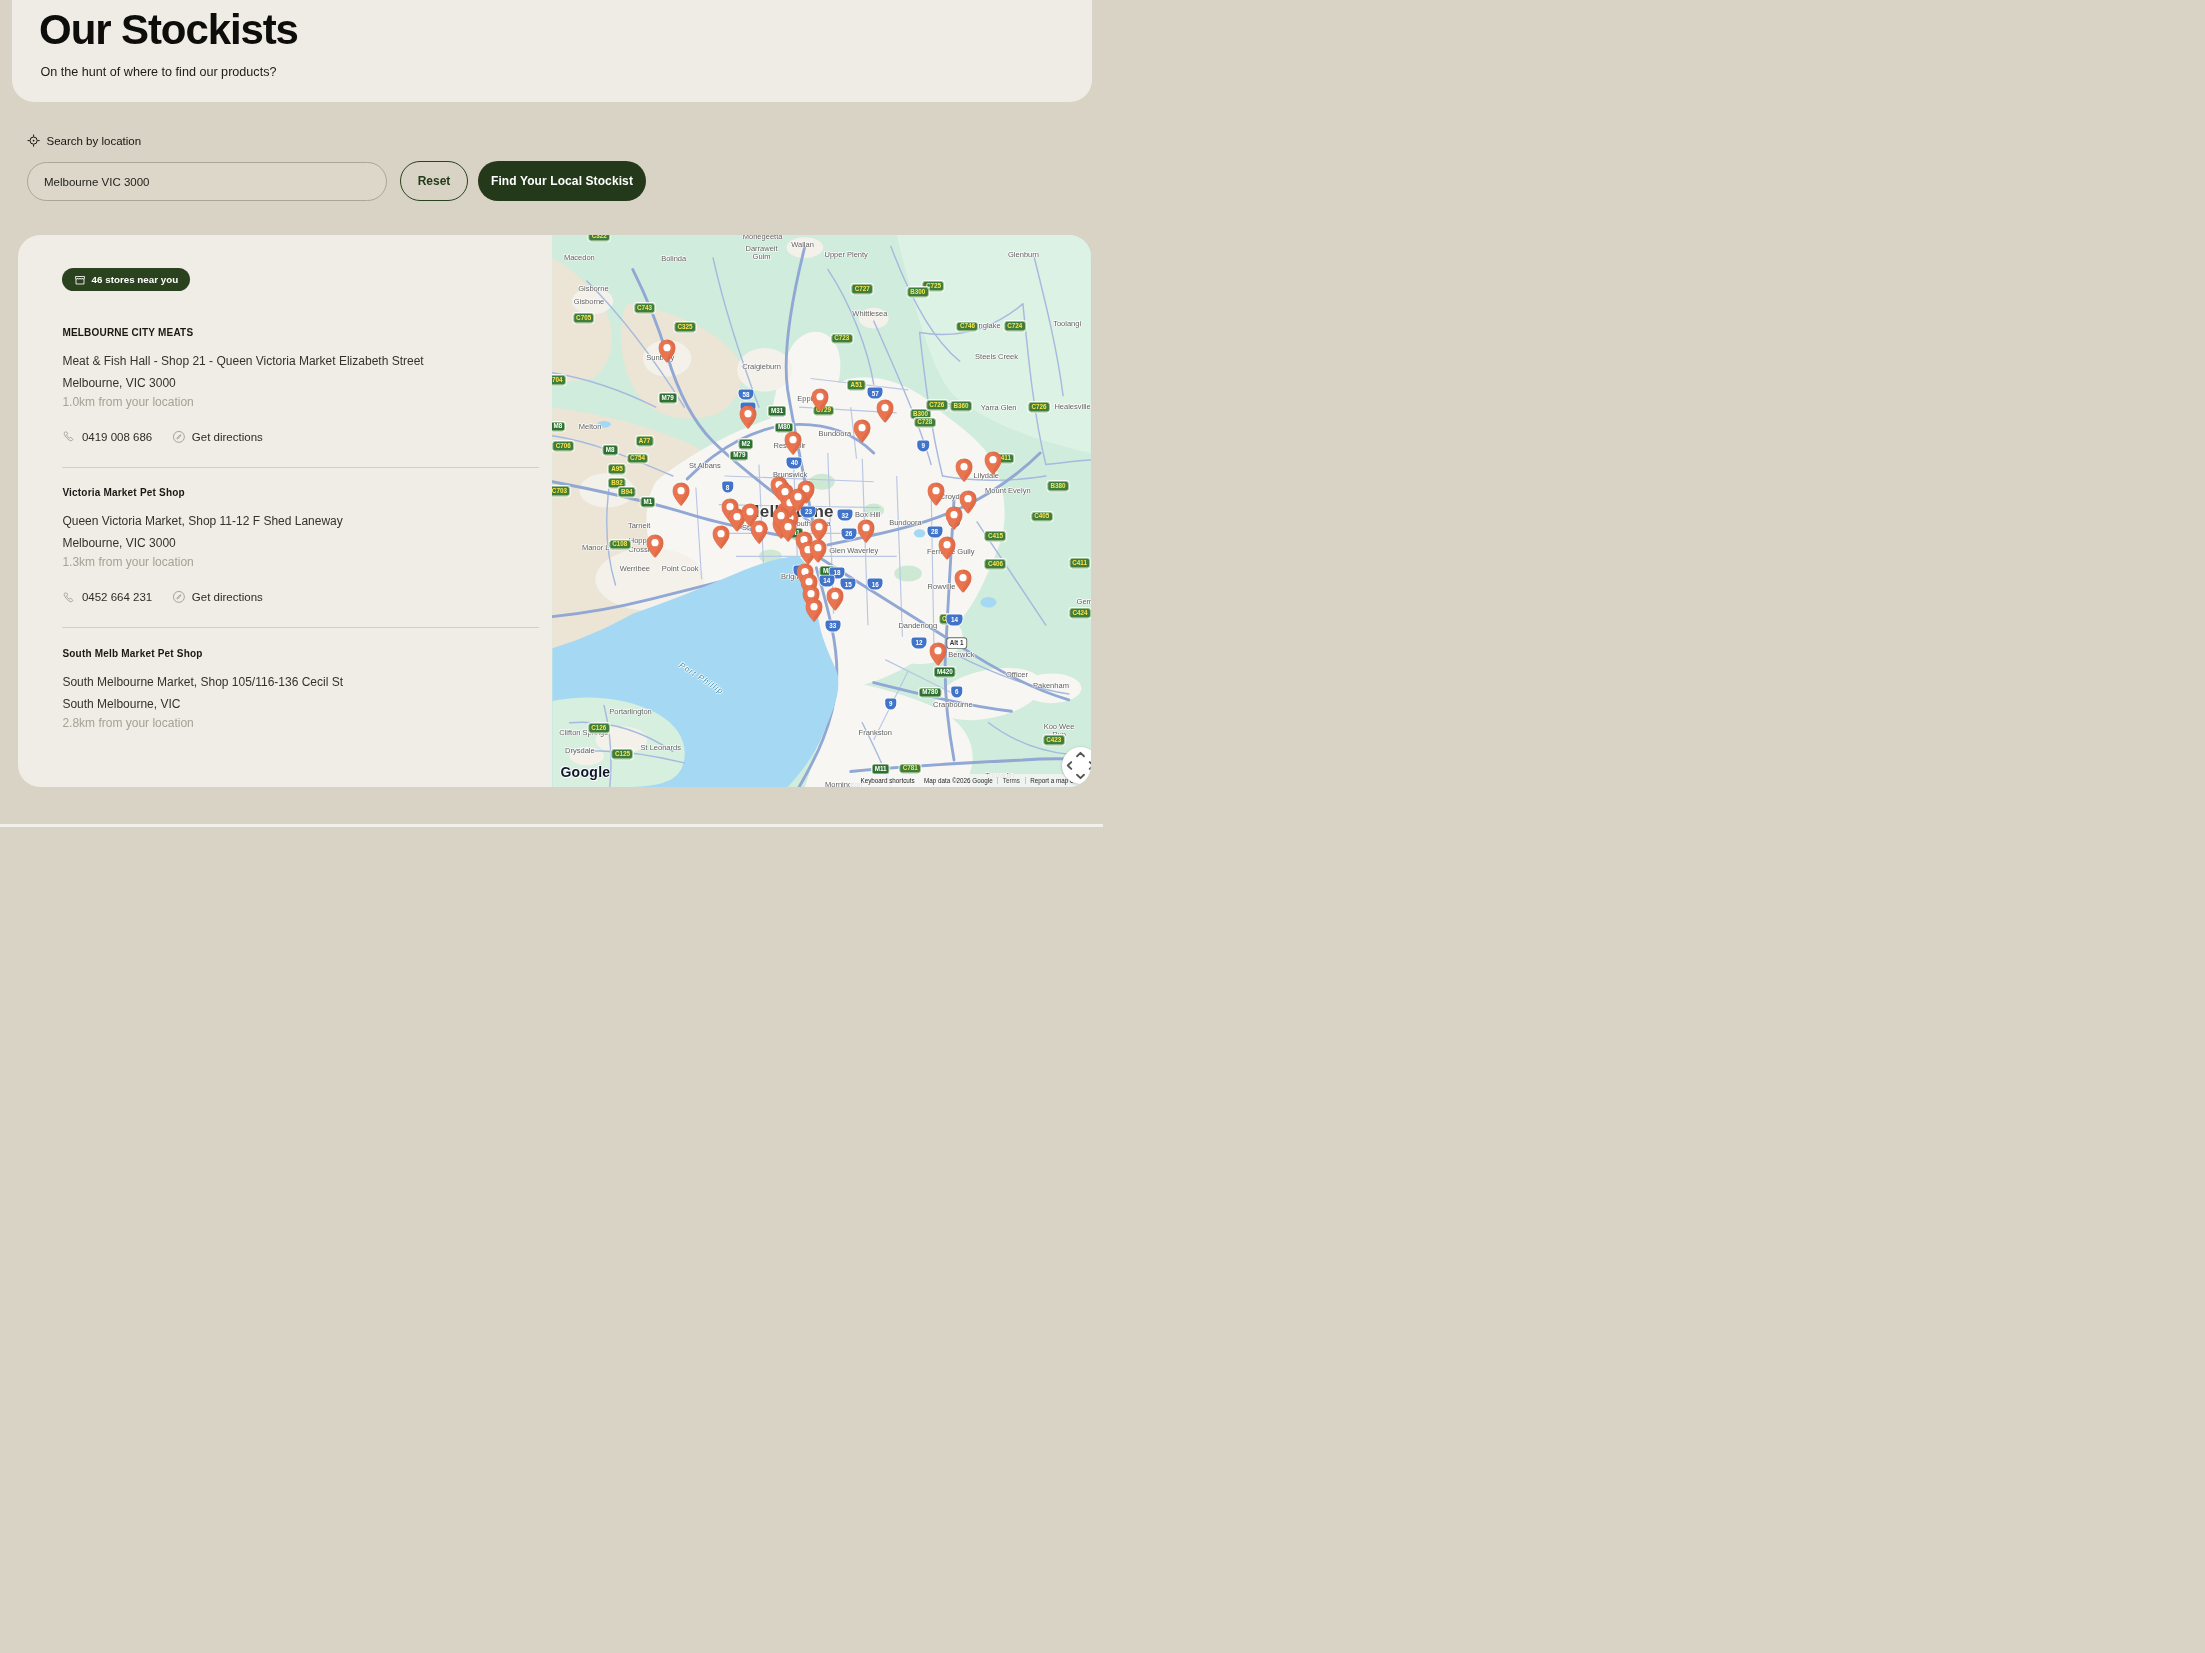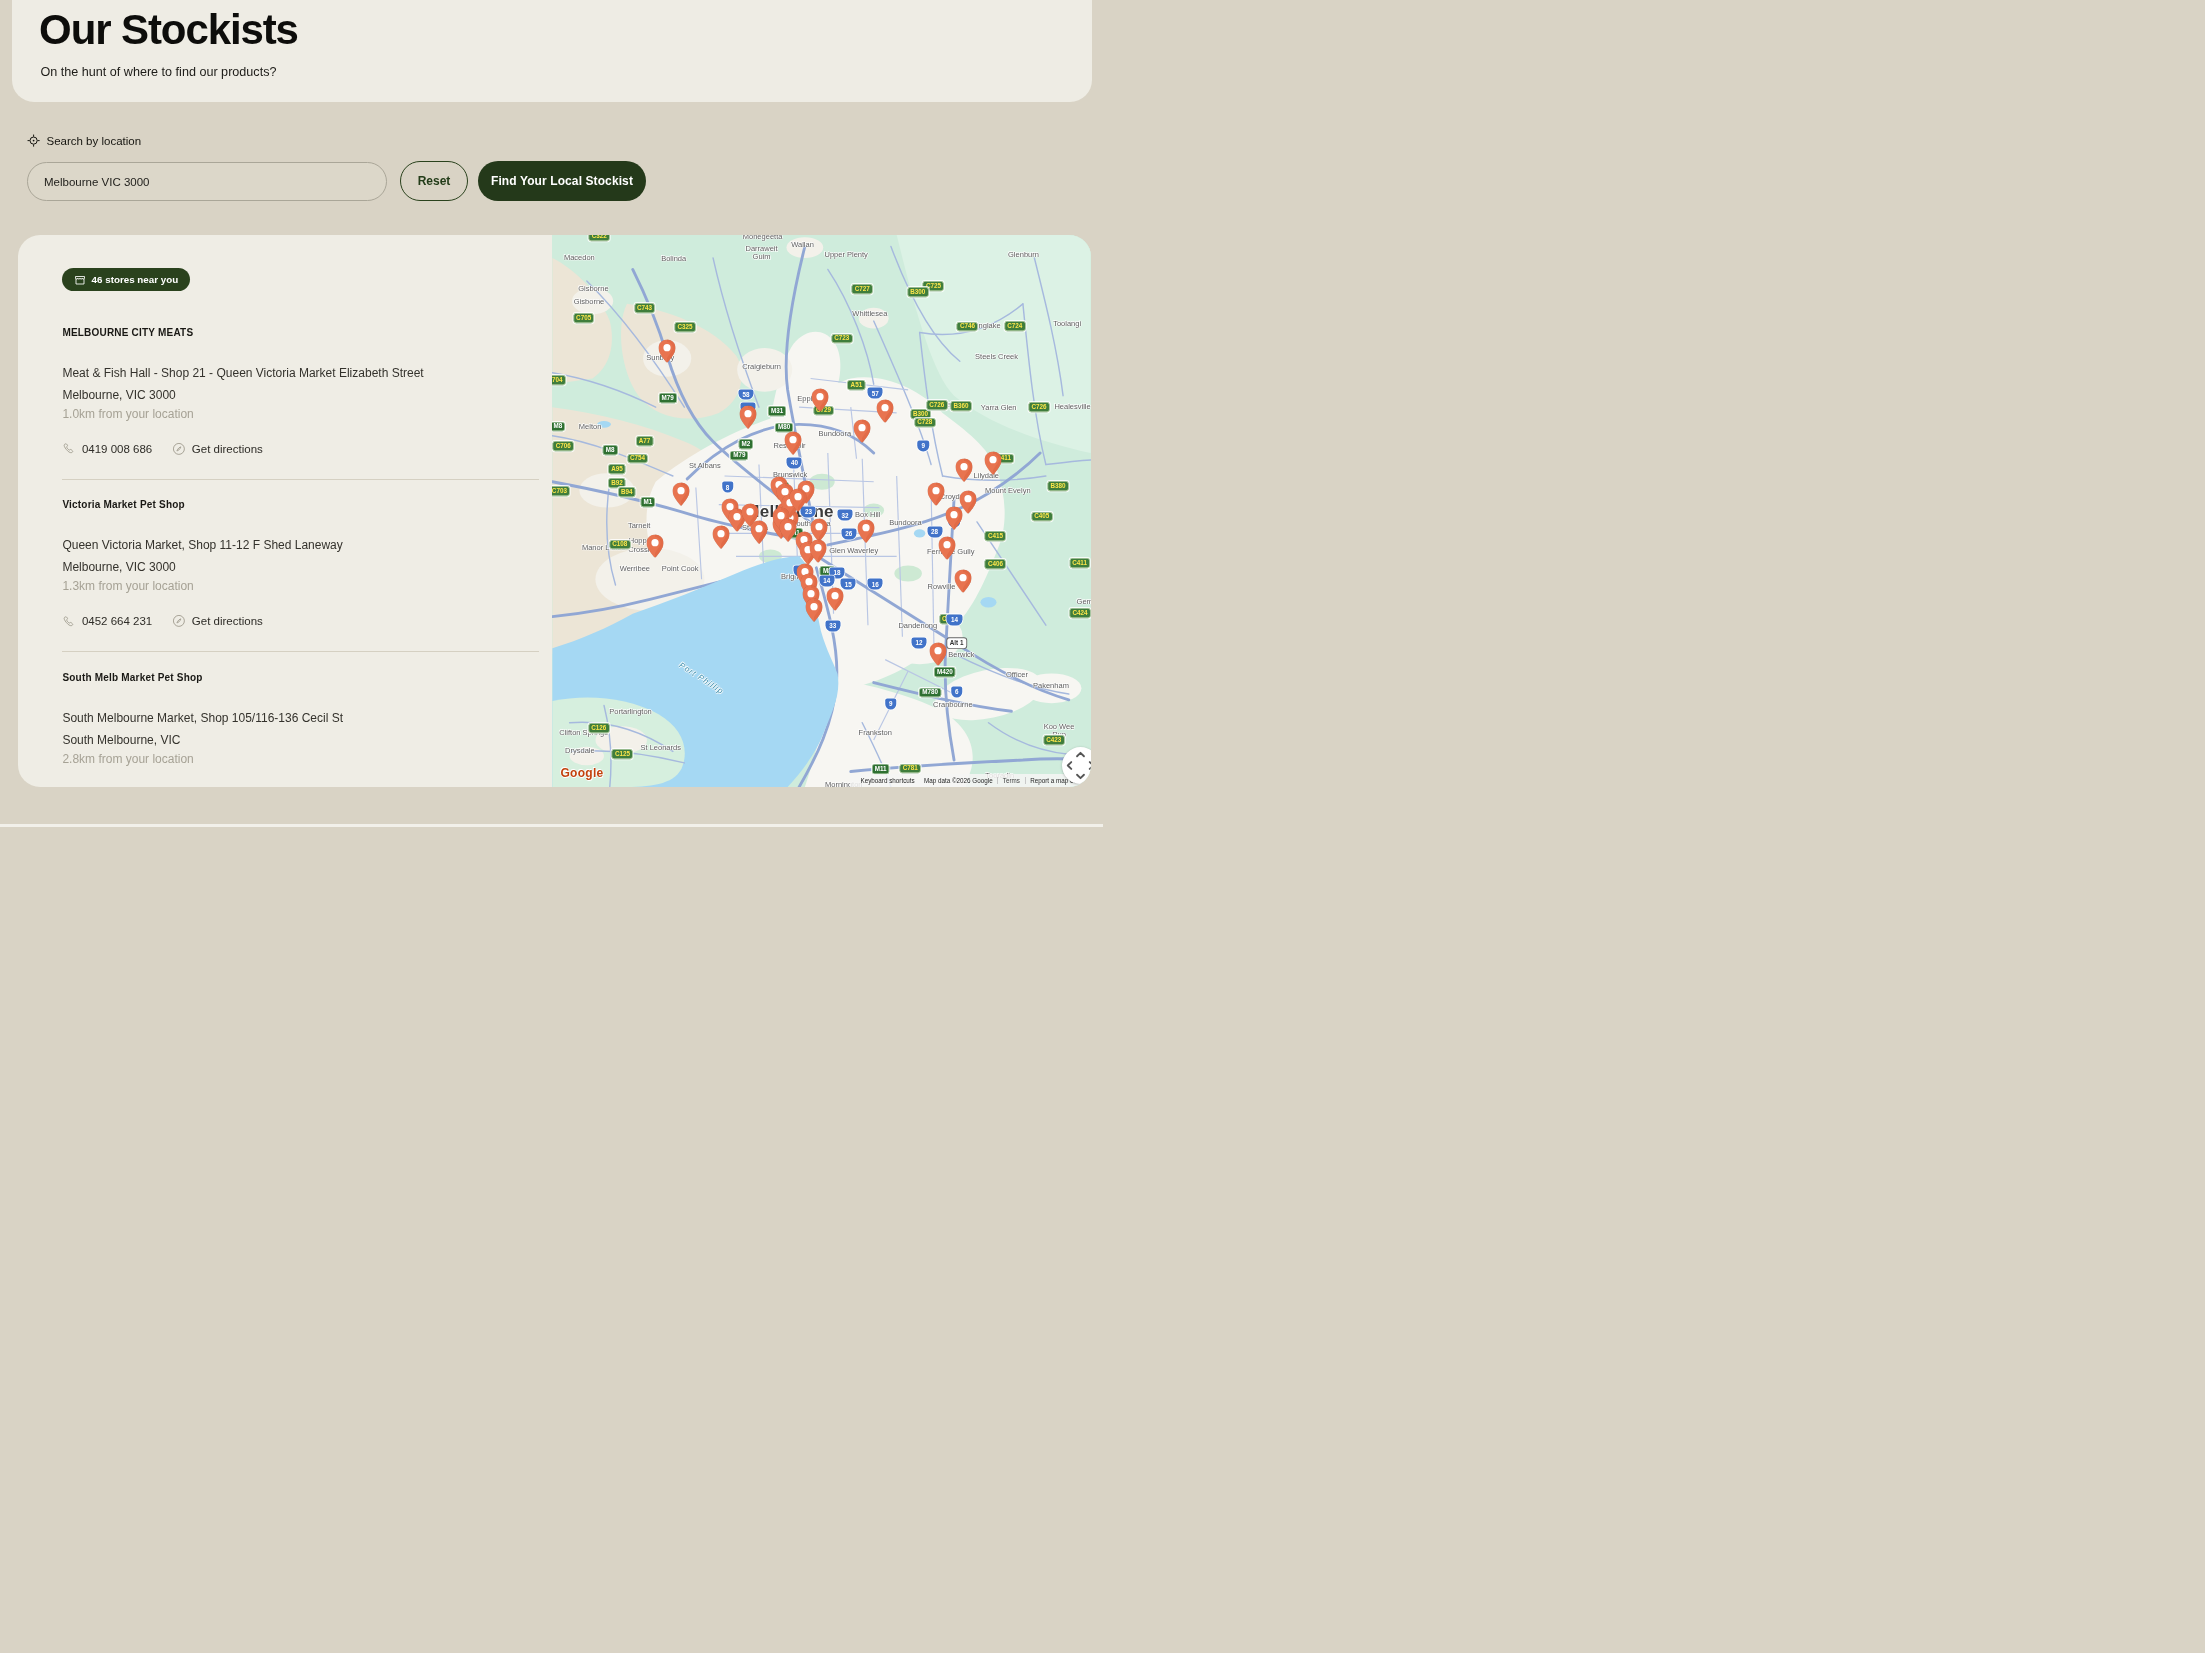--- a/index.html
+++ b/index.html
@@ -53,21 +53,21 @@
   .stores-col{position:absolute;left:44px;top:0;width:477px;}
   .count-badge{
     display:inline-flex;align-items:center;gap:5.7px;margin-top:33px;
     background:#2a421d;border-radius:12.6px;height:23px;padding:0 11.5px;
     color:#fff;font-size:9.8px;font-weight:700;
   }
   .store{padding:19.5px 0 23px;border-bottom:0.6px solid #d5d0c2;}
   .store:first-of-type{padding-top:36px;}
   .store:last-of-type{border-bottom:none;}
   .store-name{font-size:10px;font-weight:700;color:#191814;letter-spacing:0.2px;}
-  .store-addr{margin-top:24px;font-size:12px;line-height:22px;color:#34322c;max-width:402px;}
+  .store-addr{margin-top:12px;font-size:12px;line-height:22px;color:#34322c;max-width:402px;}
   .store-dist{margin-top:1.1px;font-size:12px;color:#a6a295;}
   .store-contact{margin-top:15px;display:flex;align-items:center;gap:19.5px;font-size:11.5px;color:#2e2c27;}
   .contact-item{display:flex;align-items:center;gap:6.3px;cursor:pointer;margin-top:6px;}
   .contact-item svg{display:block;}
   
   .map{
     position:absolute;right:0;top:0;width:539px;height:552px;overflow:hidden;
     border-radius:0 22px 22px 0;background:#cfecdc;
   }
   .map svg.base{position:absolute;left:0;top:0;}
@@ -85,21 +85,21 @@
     font-size:6.3px;font-weight:700;line-height:1;white-space:nowrap;
     padding:1.7px 2.9px;border-radius:2.3px;pointer-events:none;
   }
   .rbadge.green{background:#3f7d3c;color:#fce54b;box-shadow:0 0 0 1.1px rgba(255,255,255,.8),inset 0 0 0 0.6px #dfeccb;}
   .rbadge.mroute{background:#2e7031;color:#fff;box-shadow:0 0 0 1.1px rgba(255,255,255,.8),inset 0 0 0 0.6px #cfe3c4;}
   .rbadge.blue{background:#4173c9;color:#fff;border-radius:2.3px 2.3px 6.3px 6.3px;padding:2.3px 4px;box-shadow:0 0 0 0.9px rgba(255,255,255,.85);}
   .rbadge.alt{background:#fff;color:#333;box-shadow:0 0 0 0.9px #666;}
   .pin{position:absolute;width:17px;height:23.5px;transform:translate(-50%,-62%);cursor:pointer;}
   .pin svg{display:block;filter:drop-shadow(0 0.6px 0.6px rgba(0,0,0,.25));}
   .g-logo{
-    position:absolute;left:8px;bottom:6.9px;font-size:12px;font-weight:700;color:#c2410c;
+    position:absolute;left:8px;bottom:6.9px;font-size:14px;font-weight:700;color:#0f172a;
     letter-spacing:0.3px;
     text-shadow:0 0 1.7px #fff,0 0 1.7px #fff,0.6px 0.6px 0 #fff,-0.6px -0.6px 0 #fff;
   }
   .attribution{
     position:absolute;right:0;bottom:0;height:12.6px;display:flex;align-items:center;gap:0;
     background:rgba(246,246,244,.85);font-size:6.3px;color:#1f1f1f;padding:0 3.4px 0 5.7px;
   }
   .attribution span{padding:0 4.6px;white-space:nowrap;}
   .attribution .terms{color:#444;border-left:0.6px solid #c9c9c9;border-right:0.6px solid #c9c9c9;}
   .pan-ctl{

